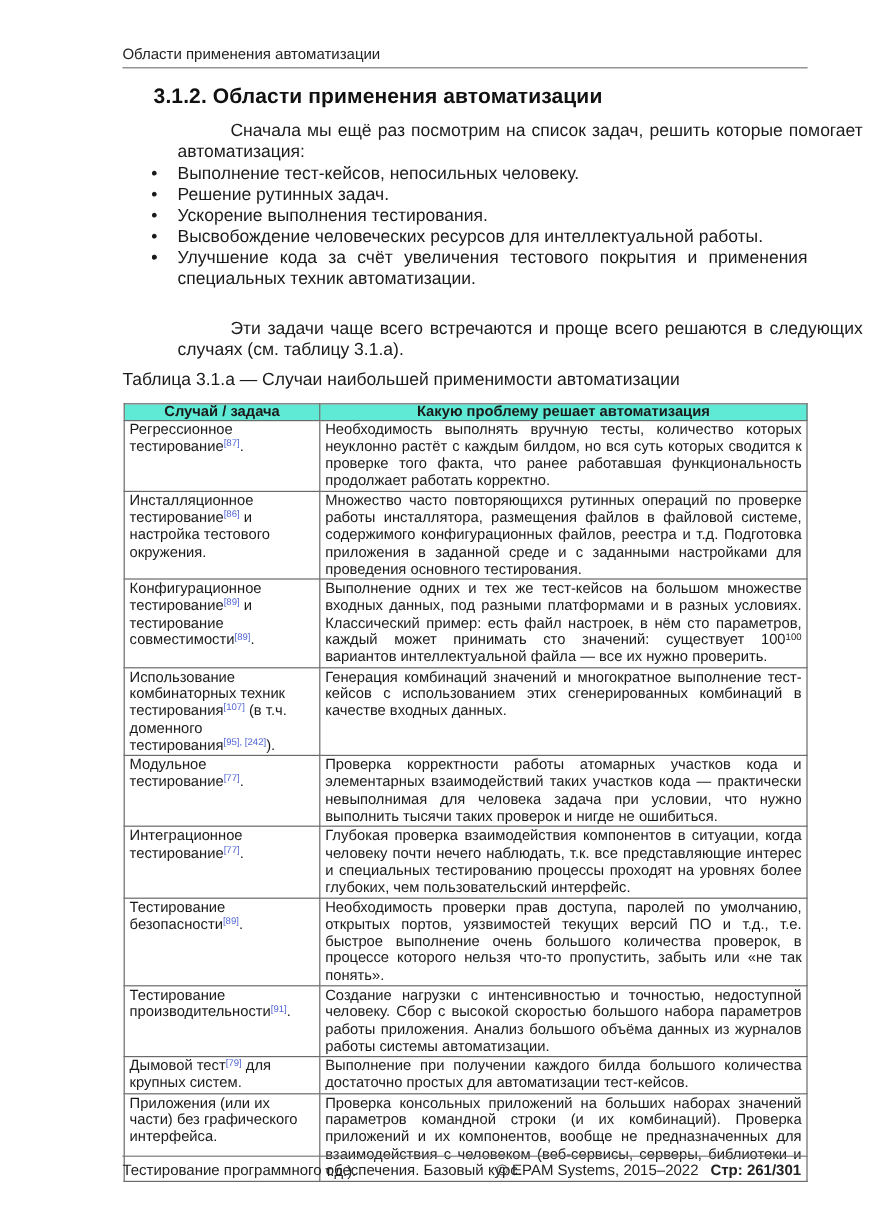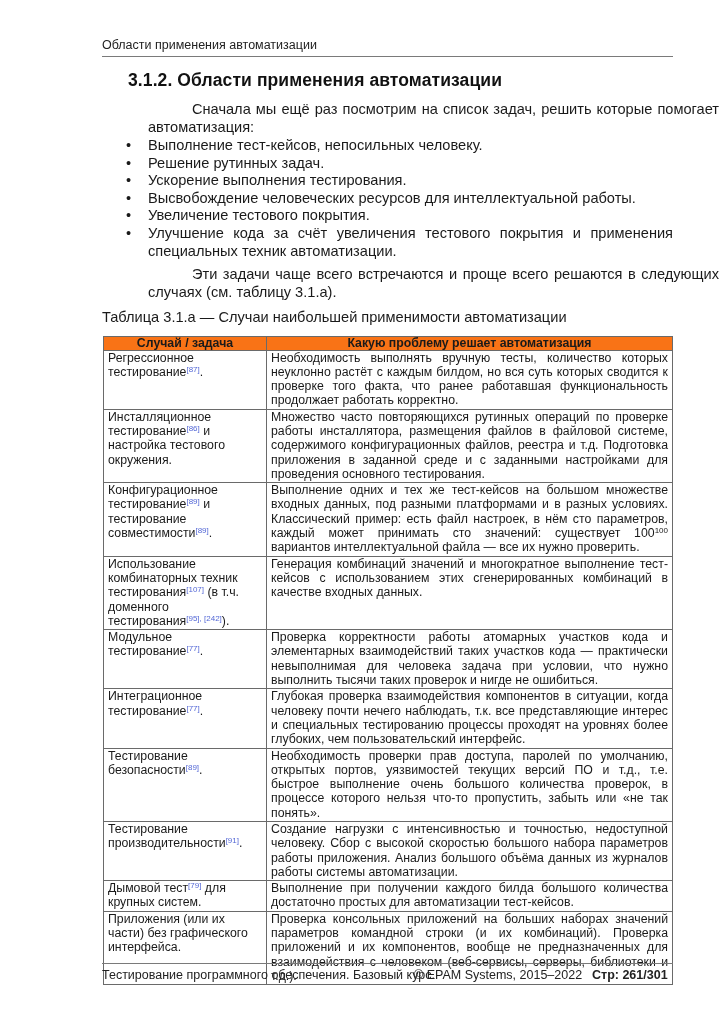--- a/index.html
+++ b/index.html
@@ -10,21 +10,21 @@
   .section-title { position: absolute; left: 128px; top: 70px; font-size: 17.5px; font-weight: bold; color: #111; letter-spacing: 0.1px; }
   .body-text { position: absolute; left: 102px; width: 571px; font-size: 14.6px; line-height: 17.6px; text-align: justify; margin-left: 46px; }
   .para1 { top: 101px; text-indent: 44px; }
   .bullets { position: absolute; left: 102px; top: 137px; width: 571px; margin: 0; padding: 0; list-style: none; font-size: 14.6px; line-height: 17.6px; }
   .bullets li { position: relative; padding-left: 46px; text-align: justify; }
   .bullets li .dot { position: absolute; left: 24px; top: 0; }
   .para2 { top: 266px; text-indent: 44px; }
   .caption { position: absolute; left: 102px; top: 309px; font-size: 14.6px; }
   table.main { position: absolute; left: 103px; top: 336px; width: 570px; border-collapse: collapse; font-size: 12.3px; line-height: 14.3px; }
   table.main th, table.main td { border: 1px solid #6a6a6a; vertical-align: top; padding: 0 4px 1px 4px; text-align: left; }
-  table.main th { background: #f97316; font-weight: bold; text-align: center; padding: 0 20px; line-height: 12.5px; }
+  table.main th { background: #5eead4; font-weight: bold; text-align: center; padding: 0 20px; line-height: 12.5px; }
   table.main td.c1 { width: 154px; }
   table.main td.c2 { text-align: justify; }
   sup.ref { color: #5468d6; font-size: 8px; line-height: 0; vertical-align: 4px; }
   sup.num { font-size: 8px; line-height: 0; vertical-align: 4px; }
   .footer-rule { position: absolute; left: 102px; top: 963px; width: 571px; height: 0; border-top: 1px solid #7a7a7a; }
   .footer { position: absolute; top: 968px; font-size: 12.5px; color: #222; }
   .footer-left { left: 102px; }
   .footer-mid { left: 414px; }
   .footer-right { left: 592px; font-weight: bold; }
 </style>
@@ -36,21 +36,21 @@
 
 <div class="section-title">3.1.2. Области применения автоматизации</div>
 
 <div class="body-text para1">Сначала мы ещё раз посмотрим на список задач, решить которые помогает автоматизация:</div>
 
 <ul class="bullets">
   <li><span class="dot">•</span><span>Выполнение тест-кейсов, непосильных человеку.</span></li>
   <li><span class="dot">•</span><span>Решение рутинных задач.</span></li>
   <li><span class="dot">•</span><span>Ускорение выполнения тестирования.</span></li>
   <li><span class="dot">•</span><span>Высвобождение человеческих ресурсов для интеллектуальной работы.</span></li>
-  <li><span class="dot">•</span><span>Увеличение тестового покрытия.</span></li>
+  <li><span class="dot">•</span></li>
   <li><span class="dot">•</span><span>Улучшение кода за счёт увеличения тестового покрытия и применения специальных техник автоматизации.</span></li>
 </ul>
 
 <div class="body-text para2">Эти задачи чаще всего встречаются и проще всего решаются в следующих случаях (см. таблицу 3.1.а).</div>
 
 <div class="caption">Таблица 3.1.а — Случаи наибольшей применимости автоматизации</div>
 
 <table class="main">
   <thead>
     <tr>

